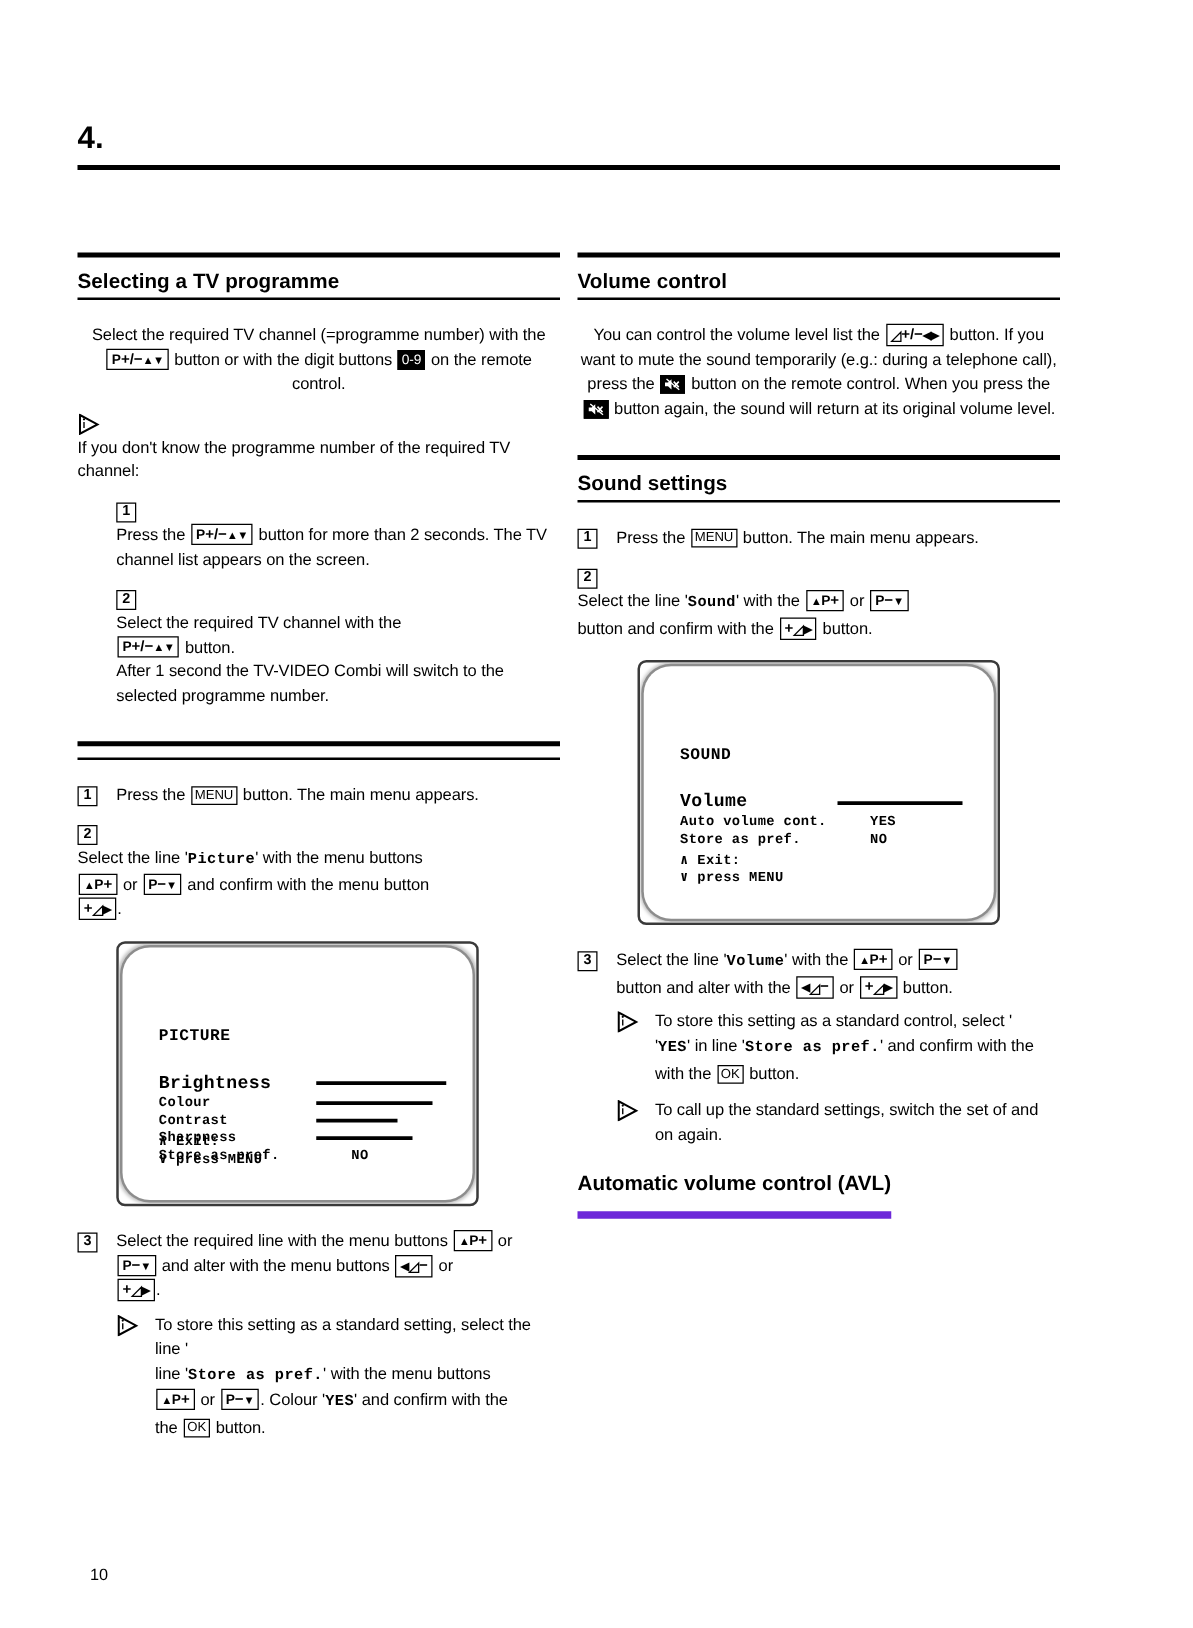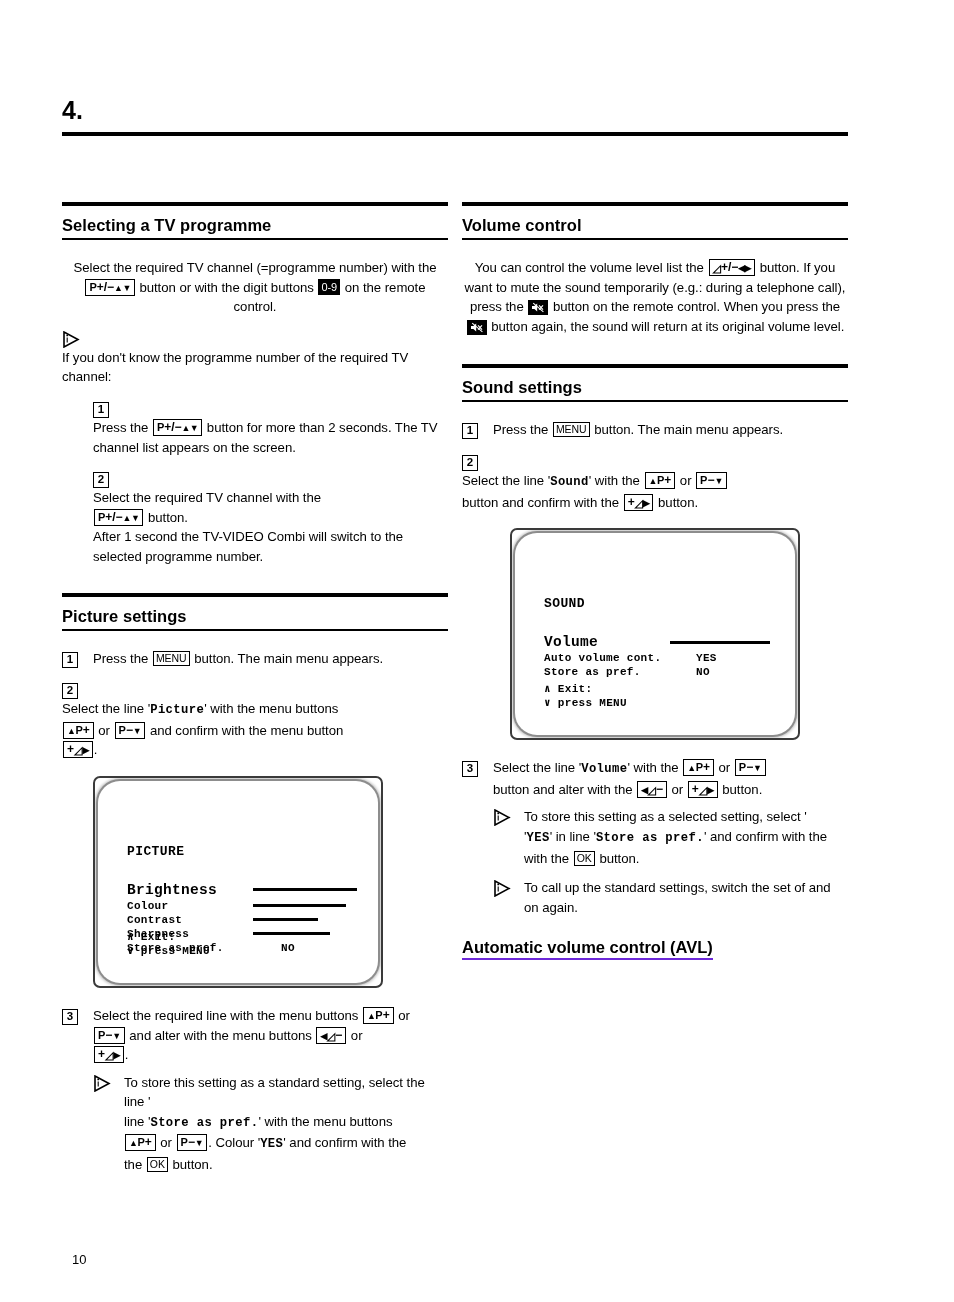--- a/index.html
+++ b/index.html
@@ -67,23 +67,23 @@
   .sec-title {
     font-size: 16.5px;
     font-weight: bold;
     letter-spacing: .05px;
     line-height: 20px;
   }
   .sec-title-ul {
     font-size: 16.5px;
     font-weight: bold;
     line-height: 20px;
-    border-bottom: 2px solid #6d28d9;
-    display: inline-block;
-    padding-bottom: 1px;
+    border-bottom: 6px solid #6d28d9;
+    display: inline-block;
+    padding-bottom: 12px;
   }
 
   
   .para {
     font-size: 13.2px;
     line-height: 19.6px;
     letter-spacing: -0.05px;
     text-align: center;
   }
   .blk { margin-top: 18px; }
@@ -328,21 +328,20 @@
       <div class="row-body">
         <span>Select the required TV channel with the</span><br>
         <span class="key key-b">P<span class="pm">+/−</span><span class="ar">▲▼</span></span>
         <span>button.</span><br>
         <span>After 1 second the TV-VIDEO Combi will switch to the selected programme number.</span>
       </div>
     </div>
 
     <div class="section" style="margin-top:26px">
       <div class="sec-rule-top"></div>
-      <div class="sec-title">Picture settings</div>
       <div class="sec-rule-bot"></div>
     </div>
 
     <div class="row blk">
       <div class="row-mark">
         <span class="numbox">1</span>
       </div>
       <div class="row-body">
         <span>Press the</span>
         <span class="key-menu">MENU</span>
@@ -557,21 +556,21 @@
           <div class="row-mark">
             <span class="info-icon">
               <svg width="22" height="17" viewBox="0 0 22 17">
                 <path d="M2 1 L2 16 L16 8.5 Z" fill="none" stroke="#000" stroke-width="1.6"></path>
                 <circle cx="5.2" cy="4.4" r="0.9" fill="#000"></circle>
                 <path d="M5.2 6.6 L5.2 11.4" stroke="#000" stroke-width="1.1"></path>
               </svg>
             </span>
           </div>
           <div class="row-body">
-            <span>To store this setting as a selected setting, select '</span><br>
+            <span>To store this setting as a standard control, select '</span><br>
             <span>'</span><span class="mono">YES</span><span>' in line '</span><span class="mono">Store as pref.</span><span>' and confirm with the</span><br>
             <span>with the</span>
             <span class="key-menu">OK</span>
             <span>button.</span>
           </div>
         </div>
 
         <div class="row" style="margin-top:10px">
           <div class="row-mark">
             <span class="info-icon">

